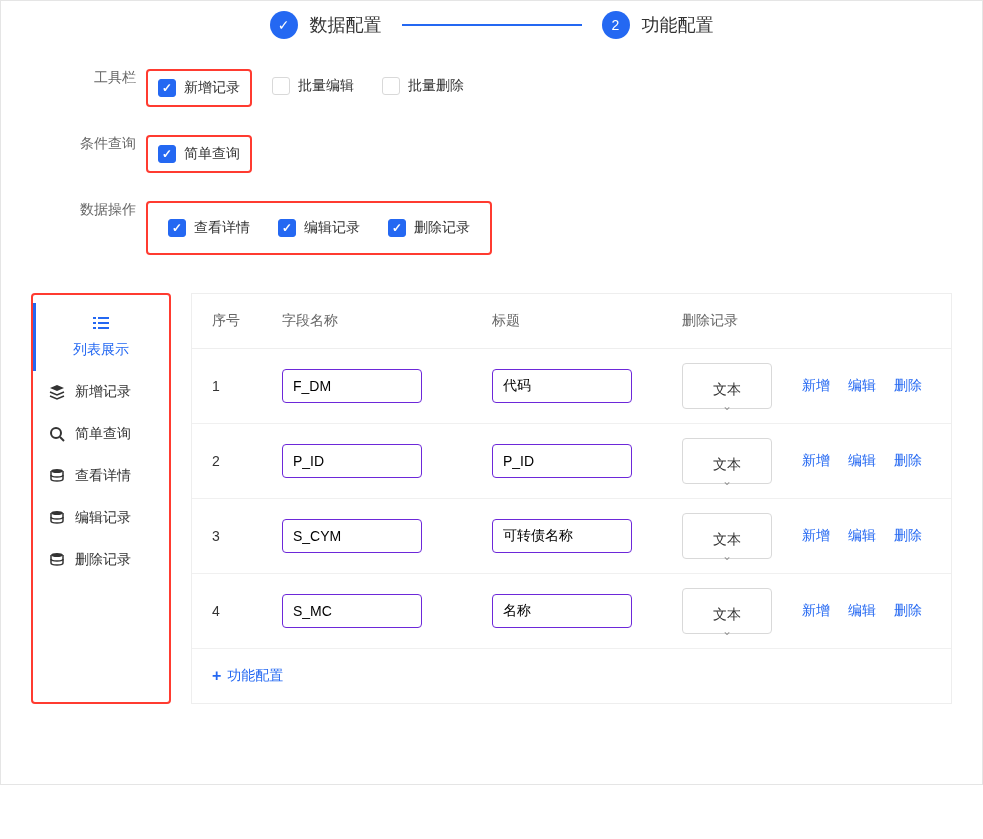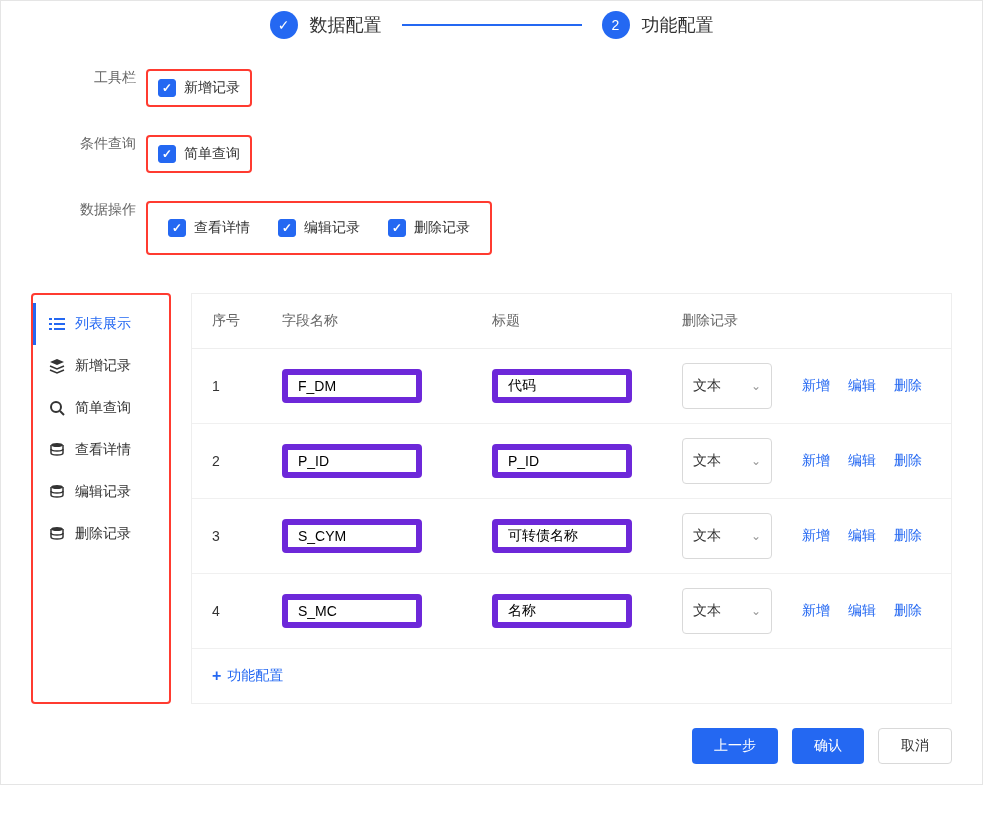--- a/index.html
+++ b/index.html
@@ -23,34 +23,34 @@
     .checkbox-group { display: flex; gap: 28px; padding: 8px 10px; }
     .highlight-box { border: 2px solid #ff3b30; border-radius: 4px; }
     .checkbox-item { display: flex; align-items: center; gap: 8px; cursor: pointer; }
     .checkbox { width: 18px; height: 18px; border: 1px solid #d9d9d9; border-radius: 3px; display: flex; align-items: center; justify-content: center; }
     .checkbox.checked { background: #2468f2; border-color: #2468f2; }
     .checkbox.checked::after { content: '✓'; color: #fff; font-size: 12px; font-weight: bold; }
     
     .main-content { display: flex; padding: 0 30px; gap: 20px; }
     .sidebar { width: 140px; border: 2px solid #ff3b30; border-radius: 4px; padding: 8px 0; }
     .sidebar-item { display: flex; align-items: center; gap: 10px; padding: 12px 16px; cursor: pointer; font-size: 14px; color: #333; }
-    .sidebar-item.active { color: #2468f2; border-left: 3px solid #2468f2; padding-left: 13px; }
+    .sidebar-item.active { color: #2468f2; border-left: 3px solid #2468f2; padding-left: 13px; flex-direction: column; }
     .sidebar-icon { width: 16px; height: 16px; display: flex; align-items: center; justify-content: center; }
     
     .table-area { flex: 1; border: 1px solid #eee; border-radius: 0; padding: 0; }
     .table-header { display: flex; padding: 18px 20px; border-bottom: 1px solid #eee; color: #666; font-size: 14px; }
     .table-row { display: flex; align-items: center; padding: 14px 20px; border-bottom: 1px solid #f0f0f0; }
     .col-seq { width: 50px; }
     .col-field { width: 170px; margin-left: 20px; }
     .col-title { width: 190px; margin-left: 40px; }
     .col-type { width: 120px; }
     .col-ops { flex: 1; }
     
-    .input-text { width: 140px; height: 34px; border: 6px solid #6d28d9; border-radius: 4px; padding: 0 10px; font-size: 14px; }
-    .select-box { width: 90px; height: 46px; border: 1px solid #d9d9d9; border-radius: 4px; padding: 8px 10px; display: flex; align-items: center; justify-content: space-between; cursor: pointer; }
+    .input-text { width: 140px; height: 34px; border: 1px solid #6d28d9; border-radius: 4px; padding: 0 10px; font-size: 14px; }
+    .select-box { width: 90px; height: 46px; border: 1px solid #d9d9d9; border-radius: 4px; padding: 17px 10px; display: flex; align-items: center; justify-content: space-between; cursor: pointer; flex-direction: column; }
     .chevron { color: #999; font-size: 12px; }
     .row-ops { display: flex; gap: 18px; }
     .link-btn { color: #2468f2; cursor: pointer; font-size: 14px; background: none; border: none; }
     
     .add-field { display: flex; align-items: center; gap: 6px; padding: 18px 20px; color: #2468f2; cursor: pointer; font-size: 14px; }
     .plus-icon { font-weight: bold; font-size: 16px; }
     
     .modal-footer { position: absolute; bottom: 0; right: 0; padding: 20px 30px; display: flex; gap: 14px; }
     .btn { height: 36px; padding: 0 22px; border-radius: 4px; font-size: 14px; cursor: pointer; border: none; }
     .btn-primary { background: #2468f2; color: #fff; }
@@ -77,20 +77,30 @@
 
   <div class="config-section">
     <div class="config-row">
       <div class="config-label">工具栏</div>
       <div class="checkbox-group highlight-box" style="margin-right:10px;">
         <label class="checkbox-item">
           <span class="checkbox checked"></span>
           <span>新增记录</span>
         </label>
       </div>
+      <div class="checkbox-group">
+        <label class="checkbox-item">
+          <span class="checkbox"></span>
+          <span>批量编辑</span>
+        </label>
+        <label class="checkbox-item">
+          <span class="checkbox"></span>
+          <span>批量删除</span>
+        </label>
+      </div>
     </div>
 
     <div class="config-row">
       <div class="config-label">条件查询</div>
       <div class="checkbox-group highlight-box">
         <label class="checkbox-item">
           <span class="checkbox checked"></span>
           <span>简单查询</span>
         </label>
       </div>
@@ -272,18 +282,13 @@
   </div>
         </div>
 
       <div class="add-field">
         <span class="plus-icon">+</span>
         <span>功能配置</span>
       </div>
     </div>
   </div>
 
-  <div class="modal-footer">
-    <button class="btn btn-primary">上一步</button>
-    <button class="btn btn-primary">确认</button>
-    <button class="btn btn-default">取消</button>
-  </div>
 </div>
 
 </body></html>

